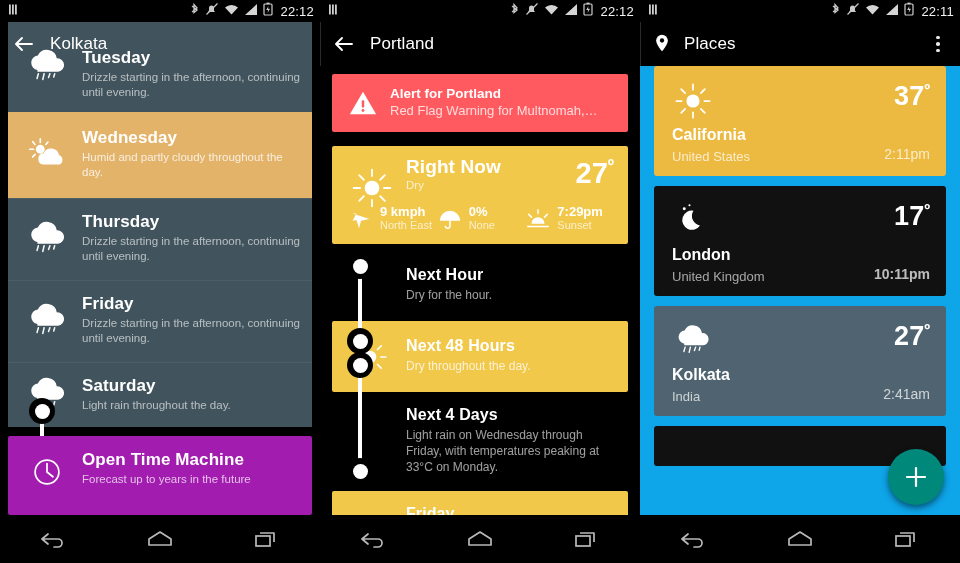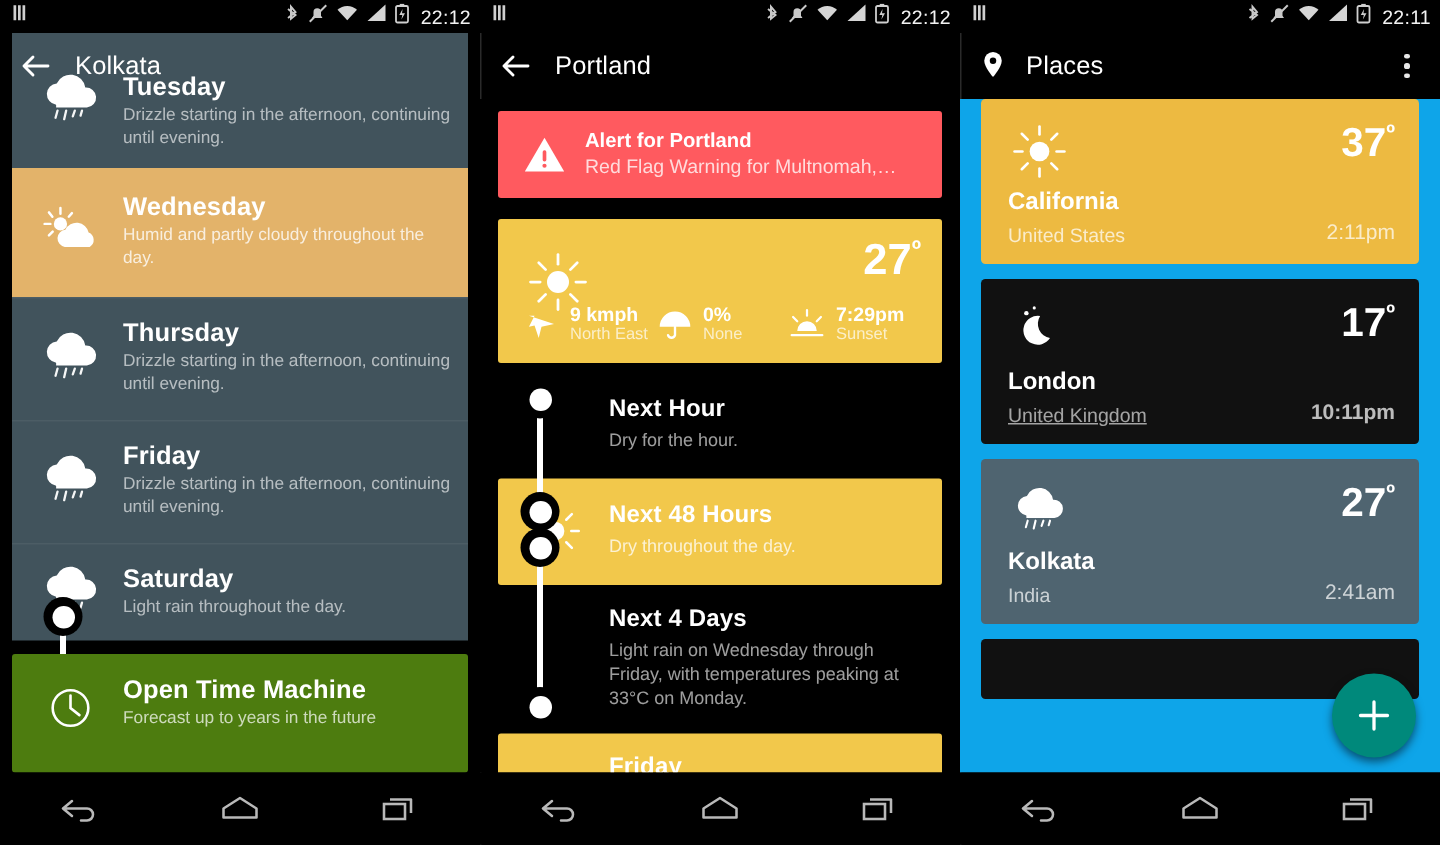--- a/index.html
+++ b/index.html
@@ -38,21 +38,21 @@
 
   
   .p1body{ position:absolute; top:22px; left:0; right:0; bottom:48px; background:#000; }
   .fcard{
     position:relative; margin:0 8px; padding:10px 12px 12px 74px;
     min-height:70px;
   }
   .fcard.dark{ background:#41535c; }
   .fcard.sep{ box-shadow:inset 0 1px 0 rgba(255,255,255,.06); }
   .fcard.amber{ background:#e3b36a; }
-  .fcard.blue{ background:#4d7c0f; margin-top:9px; border-radius:2px; padding-top:14px; padding-bottom:28px; }
+  .fcard.blue{ background:#a21caf; margin-top:9px; border-radius:2px; padding-top:14px; padding-bottom:28px; }
   .fcard .wicon{ position:absolute; left:16px; top:50%; transform:translateY(-50%); width:46px; height:46px; }
   .fcard h3{ color:#fff; font-size:17px; font-weight:bold; letter-spacing:.1px; margin-bottom:2px; }
   .fcard p{ color:rgba(255,255,255,.62); font-size:11.5px; line-height:15px; }
   .fcard.amber p{ color:rgba(255,255,255,.78); }
   .fcard.blue p{ color:rgba(255,255,255,.72); }
   .fcard.first{ padding-top:26px; min-height:80px; }
 
   
   .connector{ position:absolute; left:0; width:100%; pointer-events:none; }
   .conn-dot{
@@ -103,21 +103,21 @@
   }
   .place.amber{ background:#edba41; }
   .place.black{ background:#111111; }
   .place.slate{ background:#4f6470; }
   .place .wicon{ position:absolute; left:18px; top:14px; width:42px; height:42px; }
   .place .temp{ position:absolute; right:16px; top:16px; color:#fff; font-size:27px; font-weight:bold; line-height:1; }
   .place .temp sup{ font-size:16px; vertical-align:super; }
   .place .city{ position:absolute; left:18px; bottom:32px; color:#fff; font-size:16px; font-weight:bold; }
   .place .country{ position:absolute; left:18px; bottom:12px; font-size:13px; }
   .place.amber .country{ color:rgba(255,255,255,.72); }
-  .place.black .country{ color:rgba(255,255,255,.62);text-decoration:underline; }
+  .place.black .country{ color:rgba(255,255,255,.62); }
   .place.slate .country{ color:rgba(255,255,255,.7); }
   .place .ltime{ position:absolute; right:16px; bottom:14px; font-size:14px; }
   .place.amber .ltime{ color:rgba(255,255,255,.72); }
   .place.black .ltime{ color:rgba(255,255,255,.72);font-weight:bold; }
   .place.slate .ltime{ color:rgba(255,255,255,.72); }
   .fab{
     position:absolute; right:16px; bottom:58px; width:56px; height:56px; border-radius:50%;
     background:#00897b; display:flex; align-items:center; justify-content:center;
     box-shadow:0 3px 6px rgba(0,0,0,.5); z-index:20;
   }
@@ -394,20 +394,24 @@
               <line x1="4" y1="24" x2="11" y2="24"></line>
                 <line x1="37" y1="24" x2="44" y2="24"></line>
               <line x1="10" y1="10" x2="15" y2="15"></line>
                 <line x1="33" y1="33" x2="38" y2="38"></line>
               <line x1="38" y1="10" x2="33" y2="15"></line>
                 <line x1="15" y1="33" x2="10" y2="38"></line>
             </g>
           </svg>
         </span>
         <div class="rn-top">
+          <div class="rn-l">
+            <h3>Right Now</h3>
+            <div class="sub">Dry</div>
+          </div>
           <div class="rn-temp">
             <span>27</span><sup>º</sup>
           </div>
         </div>
         <div class="stats">
           <div class="stat">
             <span class="si">
               <svg viewBox="0 0 28 28" width="26" height="26">
                   <path d="M5 8l18 6-9 2-2 8-3-9-4 1 4-8z" fill="#ffffff"></path>
                 </svg>

